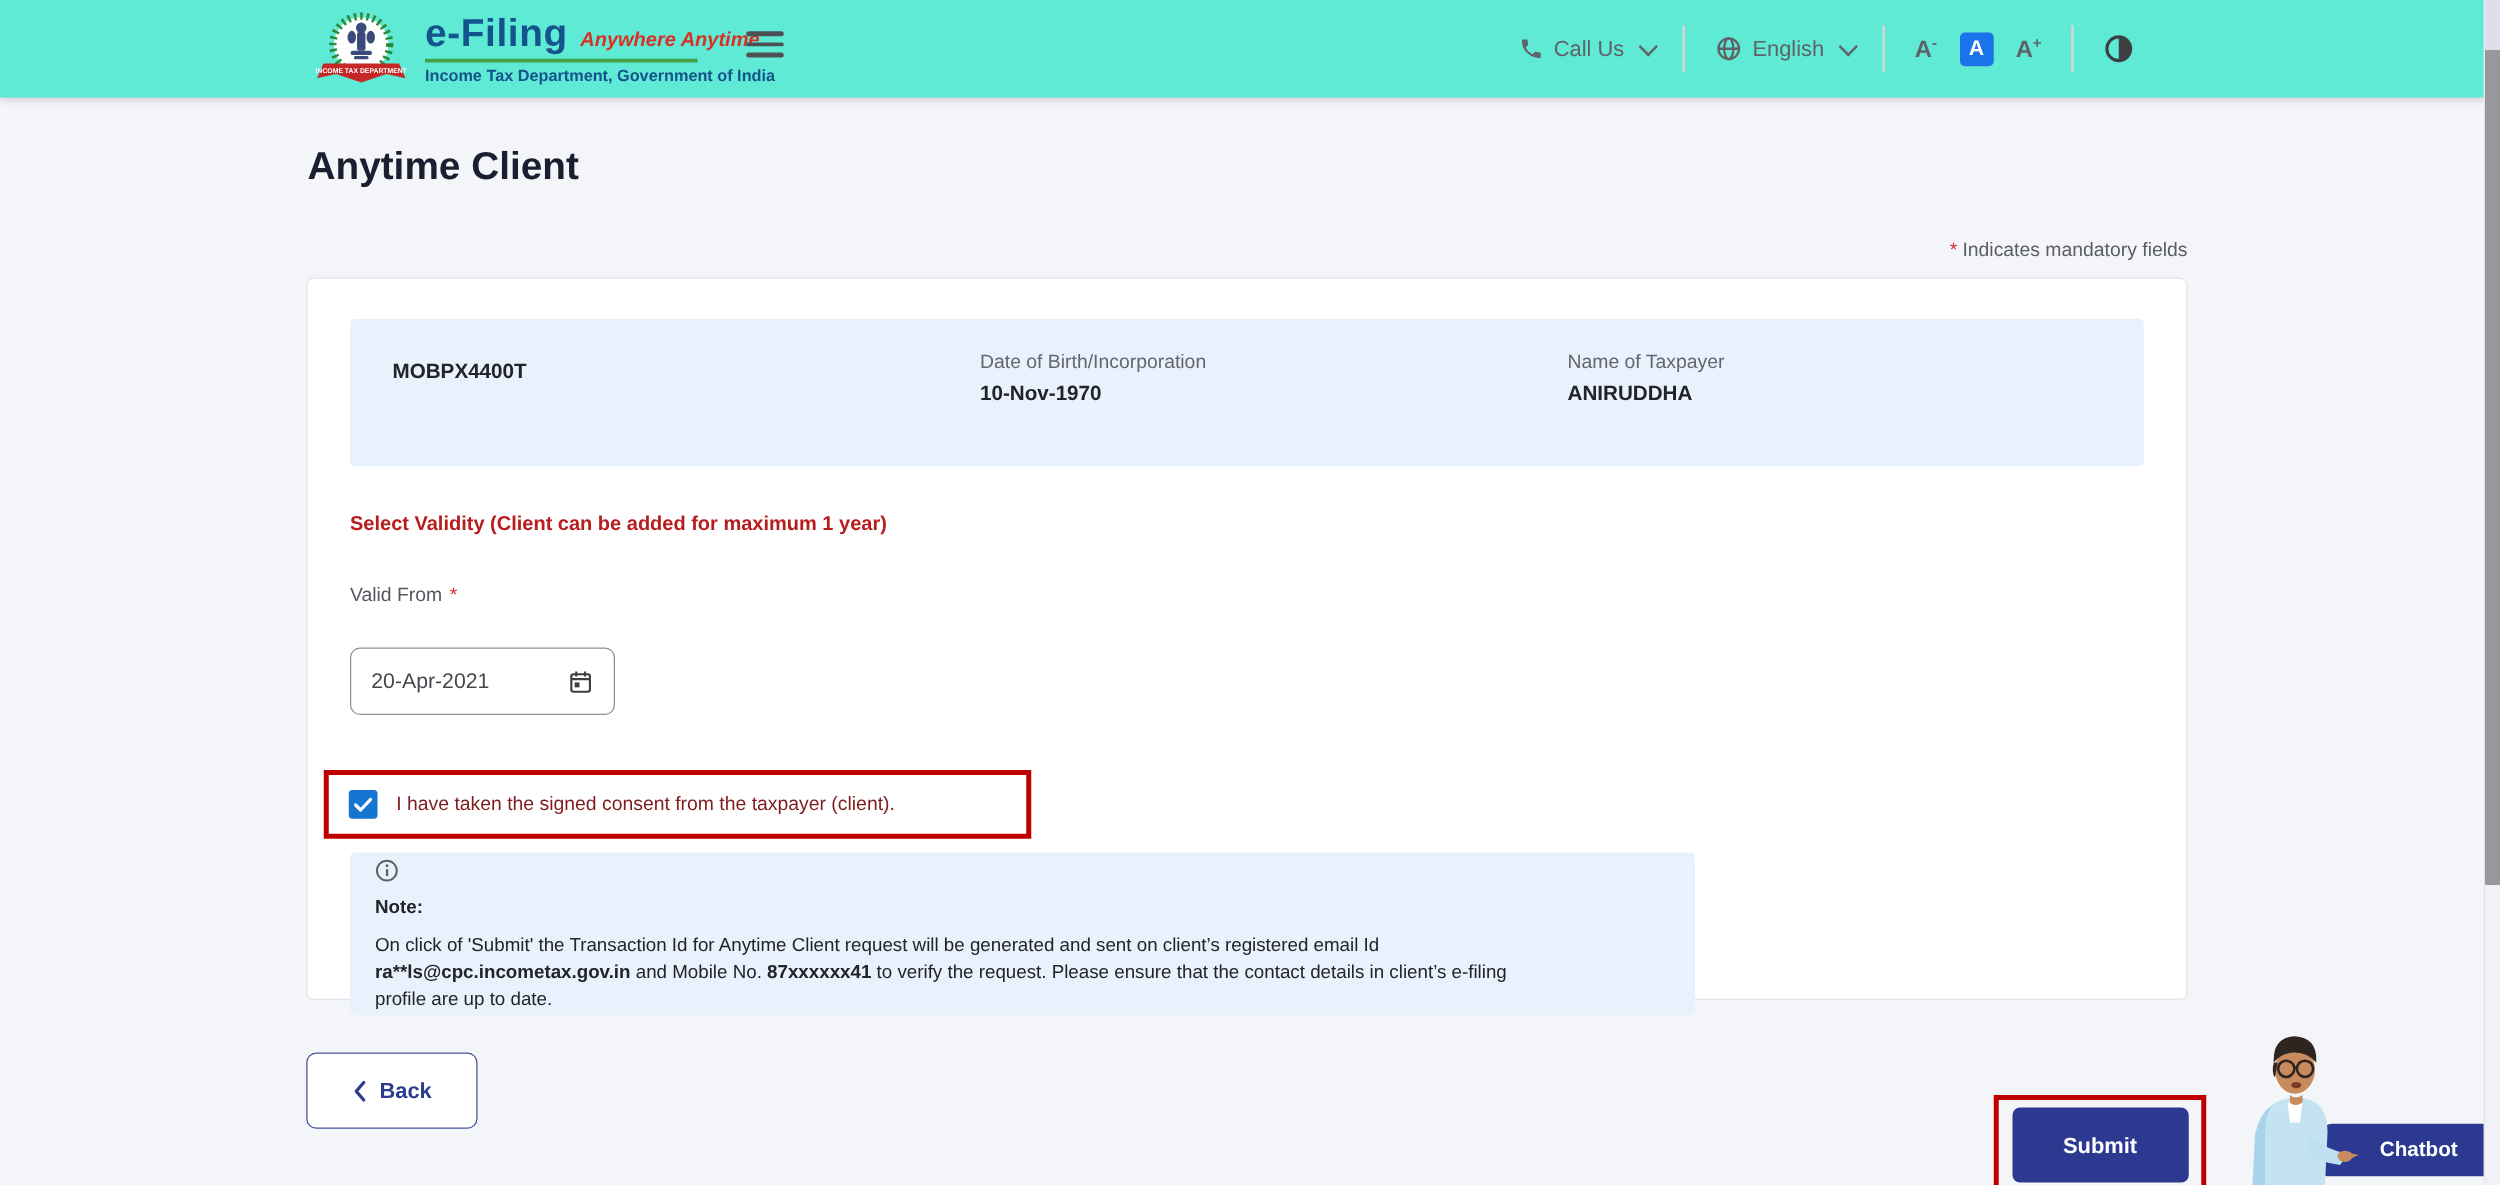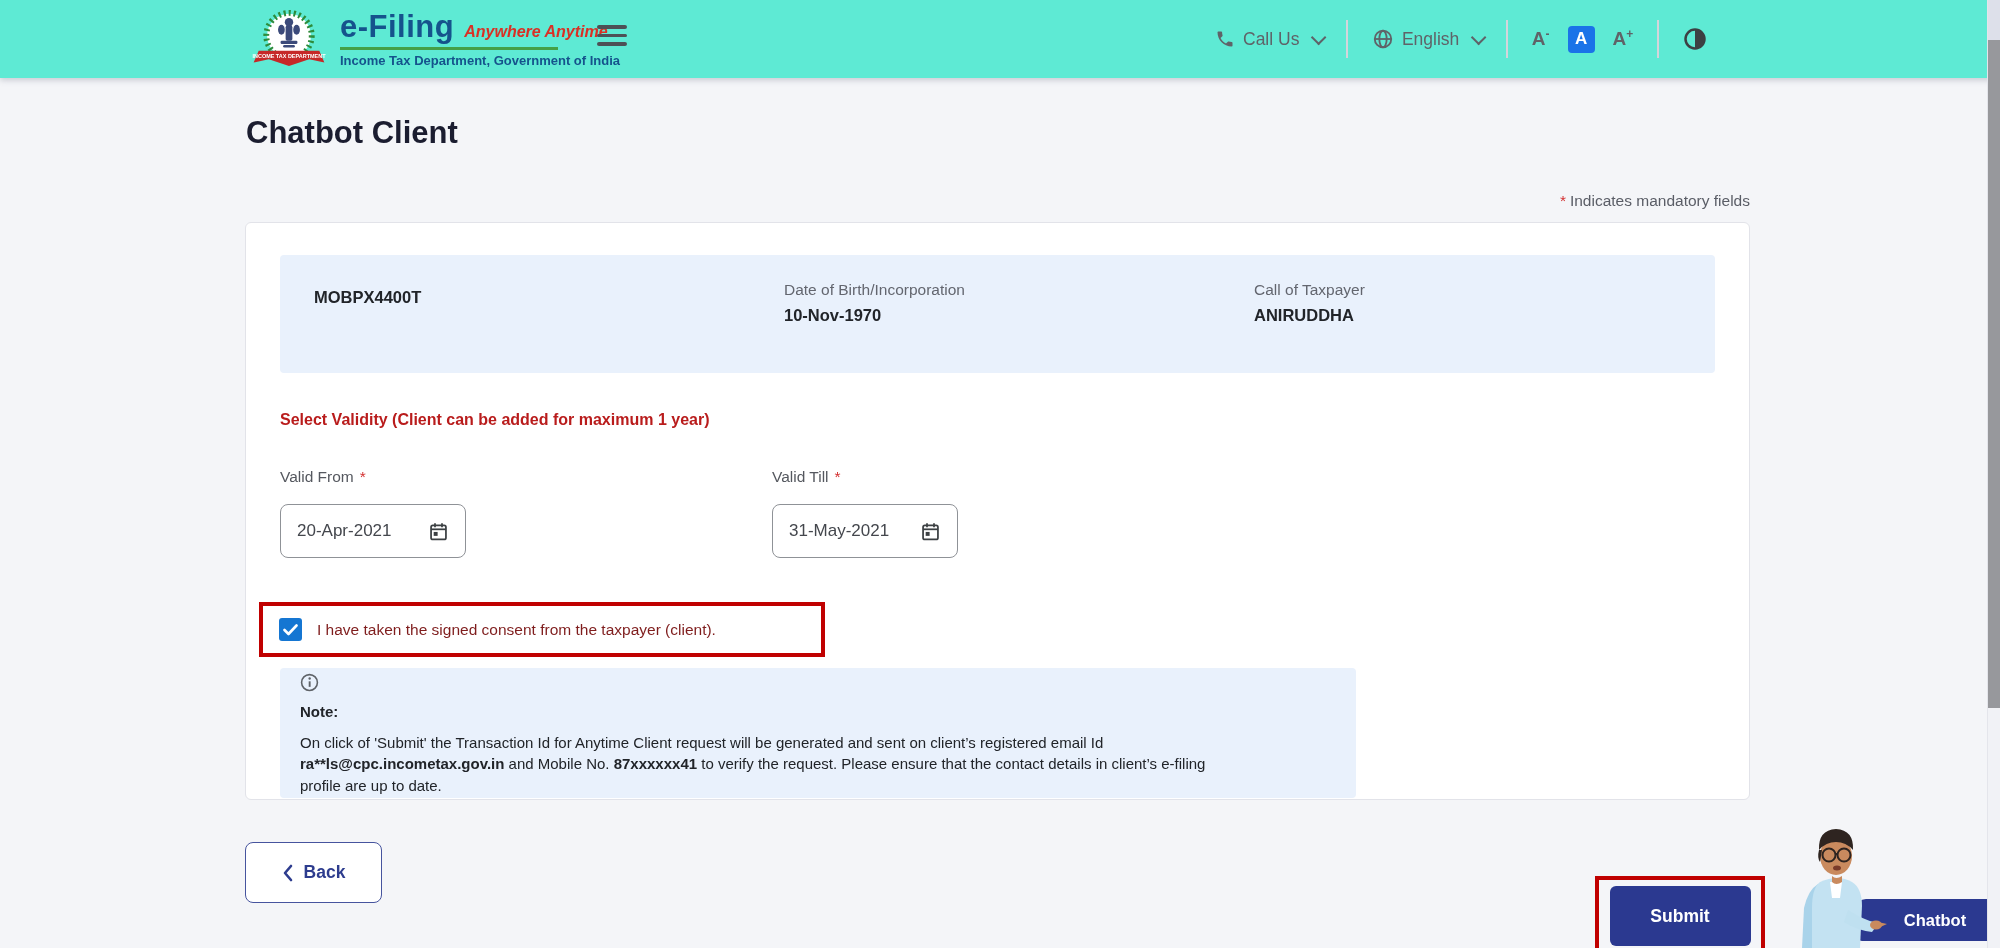--- a/index.html
+++ b/index.html
@@ -44,21 +44,21 @@
                 display:grid; grid-template-columns:470px 470px 1fr; }
   .info-label { font-size:15.5px; color:#63666f; }
   .info-value { font-size:16.5px; font-weight:700; color:#212429; margin-top:7px; }
 
   .section-label { margin-top:38px; font-size:16px; font-weight:700; color:#b91c1c; }
 
   .validity-row { display:flex; margin-top:39px; }
   .v-group1 { width:492px; }
   .v-label { font-size:15.5px; color:#55585f; }
   .v-label .ast { color:#d32f2f; margin-left:6px; }
-  .date-field { margin-top:18px; width:186px; height:54px; border:1px solid #8f9297; border-radius:8px;
+  .date-field { margin-top:32px; width:212px; height:54px; border:1px solid #8f9297; border-radius:8px;
                 background:#fff; display:flex; align-items:center; justify-content:space-between;
                 padding:0 16px; font-size:17px; color:#44474d; cursor:pointer; }
 
   .annotation { border:4px solid #c00000; }
   .consent-box { margin-top:44px; margin-left:-21px; width:566px; padding:12px 16px;
                  display:flex; align-items:center; gap:15px; }
   .checkbox { width:23px; height:23px; background:#1576d2; border-radius:3px; flex:none;
               display:flex; align-items:center; justify-content:center; cursor:pointer; }
   .consent-label { font-size:15.5px; color:#7f1d1d; }
 
@@ -154,66 +154,51 @@
         <span class="fc"><span>A</span><sup>+</sup></span>
       </div>
       <div class="tr-div"></div>
       <svg width="24" height="24" viewBox="0 0 24 24" style="cursor:pointer;">
         <circle cx="12" cy="12" r="9.5" fill="none" stroke="#3c4043" stroke-width="2.5"></circle>
         <path d="M12 2.5 a9.5 9.5 0 0 1 0 19 Z" fill="#3c4043"></path>
       </svg>
     </div>
   </div>
 
-  <div class="page-title">Chatbot Client</div>
+  <div class="page-title">Anytime Client</div>
 
   <div class="mandatory">
     <span class="ast">*</span><span>Indicates mandatory fields</span>
   </div>
 
   <div class="card">
 
     <div class="info-strip">
       <div>
         <div class="info-value">MOBPX4400T</div>
       </div>
       <div>
         <div class="info-label">Date of Birth/Incorporation</div>
         <div class="info-value">10-Nov-1970</div>
       </div>
       <div>
-        <div class="info-label">Call of Taxpayer</div>
+        <div class="info-label">Name of Taxpayer</div>
         <div class="info-value">ANIRUDDHA</div>
       </div>
     </div>
 
     <div class="section-label">Select Validity (Client can be added for maximum 1 year)</div>
 
     <div class="validity-row">
       <div class="v-group1">
         <div class="v-label">
           <span>Valid From</span><span class="ast">*</span>
         </div>
         <div class="date-field">
           <span>20-Apr-2021</span>
-          <svg width="21" height="21" viewBox="0 0 24 24">
-            <rect x="3.5" y="5" width="17" height="16" rx="2" fill="none" stroke="#3c4043" stroke-width="2"></rect>
-            <line x1="8" y1="2.5" x2="8" y2="7" stroke="#3c4043" stroke-width="2"></line>
-            <line x1="16" y1="2.5" x2="16" y2="7" stroke="#3c4043" stroke-width="2"></line>
-            <line x1="3.5" y1="9.5" x2="20.5" y2="9.5" stroke="#3c4043" stroke-width="2"></line>
-            <rect x="6.5" y="12.5" width="4.5" height="4.5" fill="#3c4043"></rect>
-          </svg>
-        </div>
-      </div>
-      <div>
-        <div class="v-label">
-          <span>Valid Till</span><span class="ast">*</span>
-        </div>
-        <div class="date-field">
-          <span>31-May-2021</span>
           <svg width="21" height="21" viewBox="0 0 24 24">
             <rect x="3.5" y="5" width="17" height="16" rx="2" fill="none" stroke="#3c4043" stroke-width="2"></rect>
             <line x1="8" y1="2.5" x2="8" y2="7" stroke="#3c4043" stroke-width="2"></line>
             <line x1="16" y1="2.5" x2="16" y2="7" stroke="#3c4043" stroke-width="2"></line>
             <line x1="3.5" y1="9.5" x2="20.5" y2="9.5" stroke="#3c4043" stroke-width="2"></line>
             <rect x="6.5" y="12.5" width="4.5" height="4.5" fill="#3c4043"></rect>
           </svg>
         </div>
       </div>
     </div>

